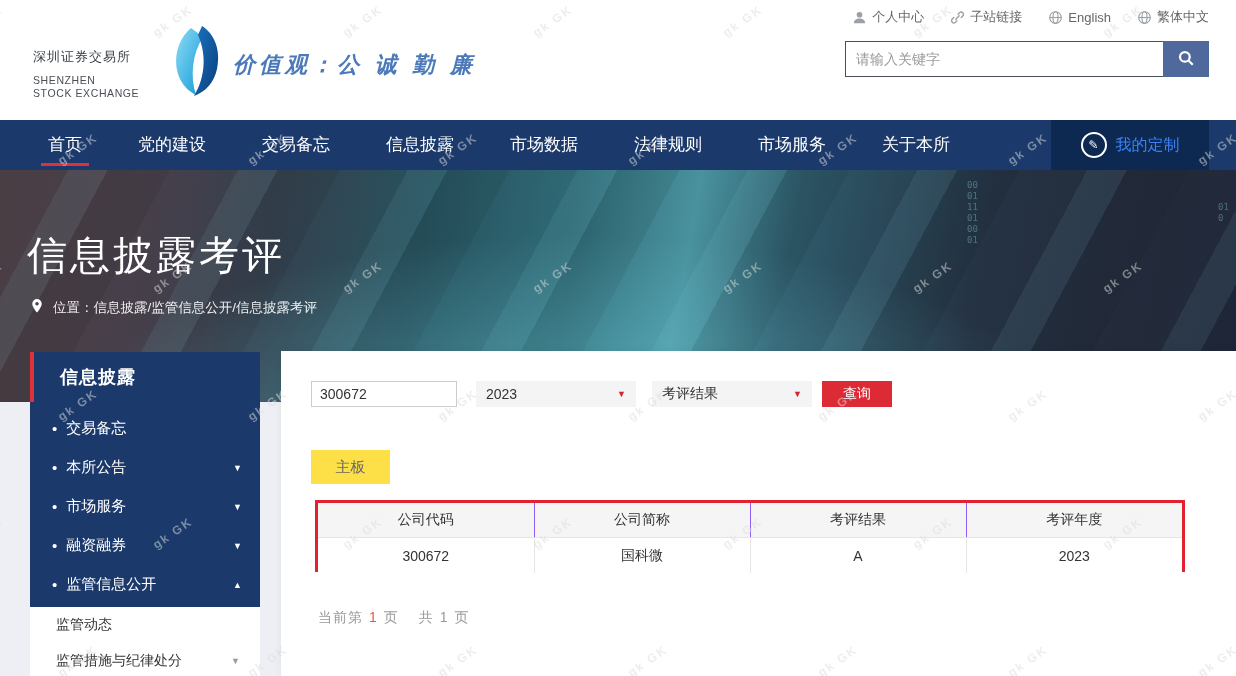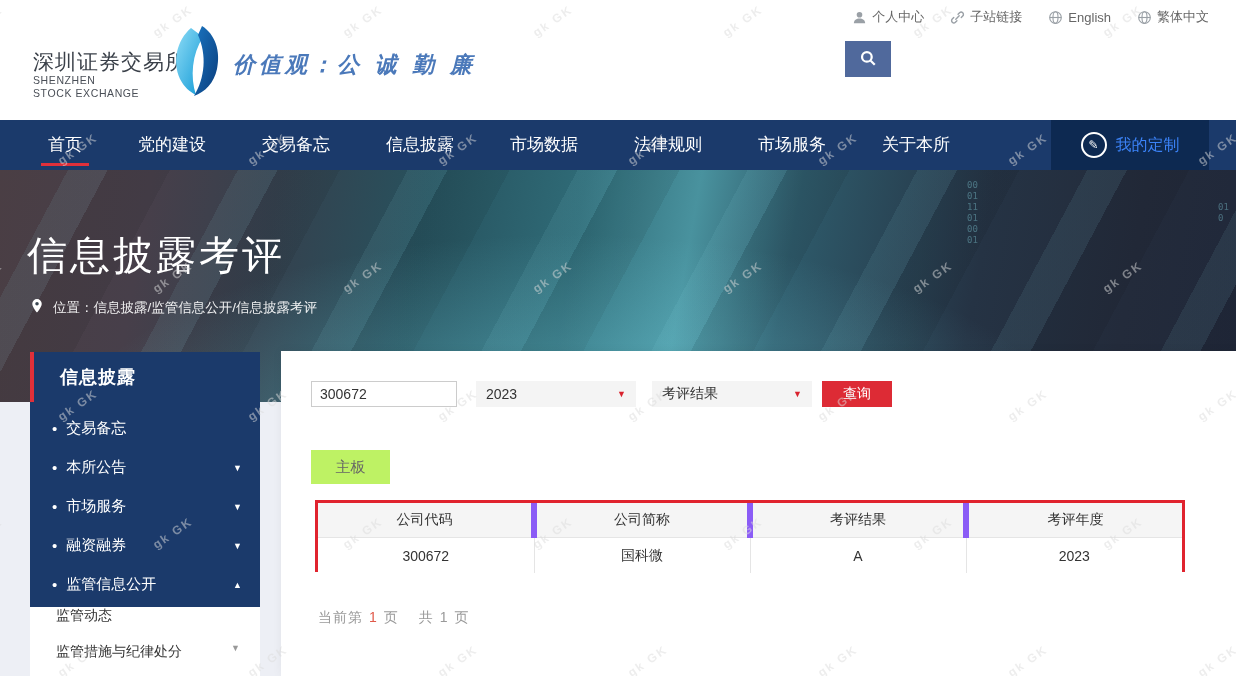--- a/index.html
+++ b/index.html
@@ -4,21 +4,21 @@
 <style>
   html,body{margin:0;padding:0}
   body{
     width:1236px;height:676px;overflow:hidden;position:relative;
     font-family:"Liberation Sans","DejaVu Sans",sans-serif;background:#fff;
   }
   .abs{position:absolute}
 
   
   #header{left:0;top:0;width:1236px;height:120px;background:#fff;z-index:3}
-  .logo-cn{left:33px;top:48px;font-size:21px;color:#3a4049;letter-spacing:1px}
+  .logo-cn{left:33px;top:48px;font-size:13px;color:#3a4049;letter-spacing:1px}
   .logo-en{left:33px;top:74px;width:128px;text-align:left;font-size:10.5px;color:#4a4f57;letter-spacing:.6px;line-height:13px}
   .logo-mark{left:168px;top:24px}
   .slogan{left:233px;top:50px;font-family:"DejaVu Serif","Liberation Serif",serif;font-style:italic;font-weight:bold;font-size:22px;color:#4b79ba;letter-spacing:4px}
   .top-links{right:27px;top:8px;display:flex;gap:26px;align-items:center}
   .top-link{display:flex;align-items:center;gap:5px;font-size:13px;color:#666;cursor:pointer}
   .top-link svg{display:block}
   .search-bar{left:845px;top:41px;width:364px;height:36px;display:flex}
   .search-input{flex:1;height:34px;border:1px solid #4a4f57;border-right:none;padding:0 10px;font-size:14px;color:#333;outline:none;background:#fff}
   .search-input::placeholder{color:#999}
   .search-btn{width:46px;height:36px;background:#50699c;border:none;display:flex;align-items:center;justify-content:center;cursor:pointer}
@@ -46,38 +46,38 @@
   #bg-lower{left:0;top:402px;width:1236px;height:274px;background:#edeff5;z-index:0}
 
   
   #side-head{left:30px;top:352px;width:230px;height:50px;background:#1b3a6b;border-left:4px solid #e0303a;box-sizing:border-box;display:flex;align-items:center;z-index:4;cursor:default}
   #side-head .t{color:#fff;font-size:18px;font-weight:bold;margin-left:26px;letter-spacing:1px}
   #side-menu{left:30px;top:402px;width:230px;height:205px;background:#1b3a6b;z-index:4;padding-top:7px;box-sizing:border-box}
   .side-item{height:39px;display:flex;align-items:center;padding:0 18px 0 22px;color:#fff;font-size:15px;cursor:pointer}
   .side-item .dot{font-size:15px;margin-right:9px}
   .side-item .arr{margin-left:auto;font-size:9px;color:#fff}
   #side-sub{left:30px;top:607px;width:230px;height:69px;background:#fff;z-index:4}
-  .sub-item{height:36px;display:flex;align-items:flex-start;padding:0 20px 0 26px;color:#333;font-size:14px;cursor:pointer}
+  .sub-item{height:36px;display:flex;align-items:center;padding:0 20px 0 26px;color:#333;font-size:14px;cursor:pointer}
   .sub-item .arr{margin-left:auto;font-size:9px;color:#999}
 
   
   #panel{left:281px;top:351px;width:1072px;height:325px;background:#fff;z-index:4;box-shadow:0 0 10px rgba(0,0,0,.05)}
   .f-input{left:30px;top:30px;width:146px;height:26px;border:1px solid #ccc;box-sizing:border-box;font-size:14px;color:#333;padding:0 8px;outline:none}
   .f-select{height:26px;width:160px;background:#f4f4f4;display:flex;align-items:center;cursor:pointer}
   .f-select .v{font-size:14px;color:#333;margin-left:10px}
   .f-select .tri{margin-left:auto;margin-right:10px;font-size:9px;color:#d9232e}
   #sel-year{left:195px;top:30px}
   #sel-result{left:371px;top:30px}
   .f-btn{left:541px;top:30px;width:70px;height:26px;background:#dd2b35;color:#fff;font-size:14px;border:none;cursor:pointer;display:flex;align-items:center;justify-content:center}
   .tab{display:flex;align-items:center;justify-content:center;font-size:15px;cursor:pointer}
-  #tab-main{left:30px;top:99px;width:79px;height:34px;background:#bef264;color:#666}
+  #tab-main{left:30px;top:99px;width:79px;height:34px;background:#fde047;color:#666}
   #tab-gem{left:109px;top:85px;width:77px;height:48px;background:#dd2b35;color:#fff}
   .tbl-wrap{left:34px;top:149px;width:870px;height:72px;border:3px solid #e0232e;box-sizing:border-box}
   table{width:100%;height:100%;border-collapse:collapse;table-layout:fixed}
-  th{background:#f5f5f5;font-weight:normal;font-size:14px;color:#333;height:32px;border-bottom:1px solid #e5e5e5;border-right:6px solid #8b5cf6}
+  th{background:#f5f5f5;font-weight:normal;font-size:14px;color:#333;height:32px;border-bottom:1px solid #e5e5e5;border-right:1px solid #8b5cf6}
   th:last-child,td:last-child{border-right:none}
   td{font-size:14px;color:#333;text-align:center;height:33px;border-right:1px solid #e5e5e5;background:#fff}
   .pager{left:34px;top:258px;font-size:14px;color:#999;letter-spacing:1px}
   .pager .red{color:#e0594a;margin:0 3px}
   .pager .g{margin:0 3px}
   .pager .sep{display:inline-block;width:14px}
 
   
   #wm{left:0;top:0;width:1236px;height:676px;z-index:9;pointer-events:none;overflow:hidden}
   .wm{position:absolute;font-size:12px;font-weight:bold;color:#dcdcdc;opacity:.5;transform:rotate(-35deg);letter-spacing:2px;white-space:nowrap}
@@ -151,20 +151,21 @@
               <ellipse cx="8" cy="8" rx="2.7" ry="6.2"></ellipse>
               <path d="M1.8 8h12.4"></path>
             </g>
           </svg>
         </span>
         <span>繁体中文</span>
       </span>
     </div>
 
   <div class="abs search-bar">
+    <input class="search-input" placeholder="请输入关键字" style="">
     <button class="search-btn">
       <span>
         <svg width="18" height="18" viewBox="0 0 16 16">
             <g stroke="#fff" stroke-width="2" fill="none">
           <circle cx="7" cy="7" r="4.3"></circle>
               <path d="M10.4 10.4L14 14"></path>
             </g>
           </svg>
       </span>
     </button>

